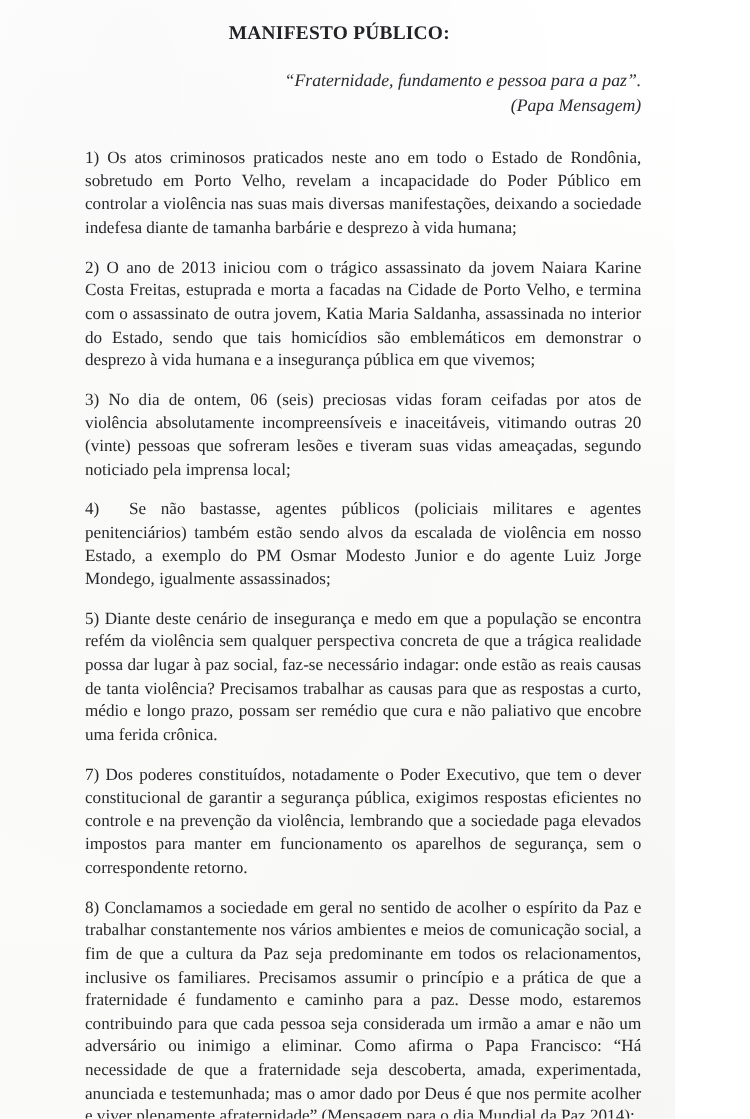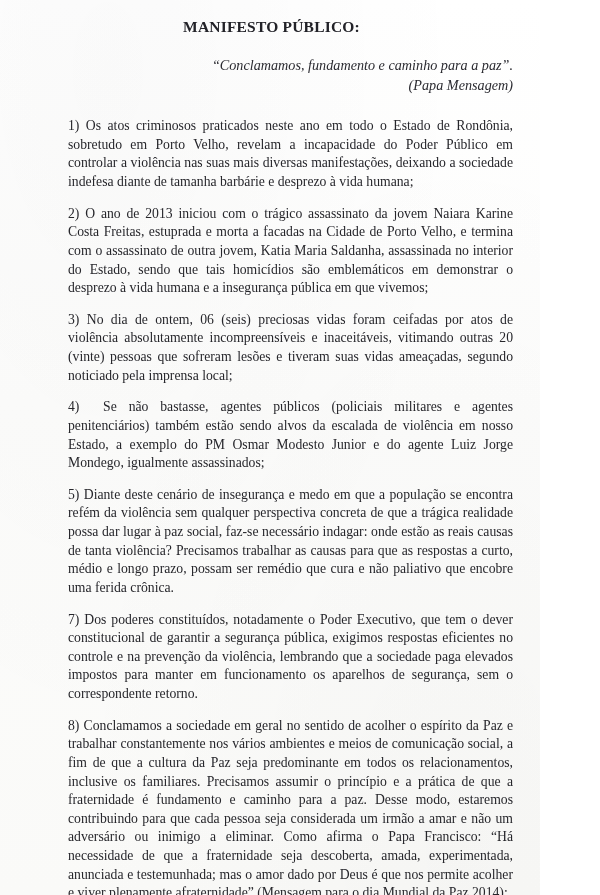--- a/index.html
+++ b/index.html
@@ -77,21 +77,21 @@
 </style>
 </head>
 <body>
 
 <div id="page">
   <div id="content">
 
     <h1 class="doc-title">MANIFESTO PÚBLICO:</h1>
 
     <div class="epigraph">
-      <span>“Conclamamos, fundamento e caminho para a paz”.</span>
+      <span>“Fraternidade, fundamento e pessoa para a paz”.</span>
       <span class="attribution">(Papa Mensagem)</span>
     </div>
 
     <div class="body-block">
 
       <p class="para">
         <span>1)</span><span class="marker-gap"> </span><span>Os atos criminosos praticados neste ano em todo o Estado de Rondônia, sobretudo em Porto Velho, revelam a incapacidade do Poder Público em controlar a violência nas suas mais diversas manifestações, deixando a sociedade indefesa diante de tamanha barbárie e desprezo à vida humana;</span>
       </p>
 
       <p class="para">

